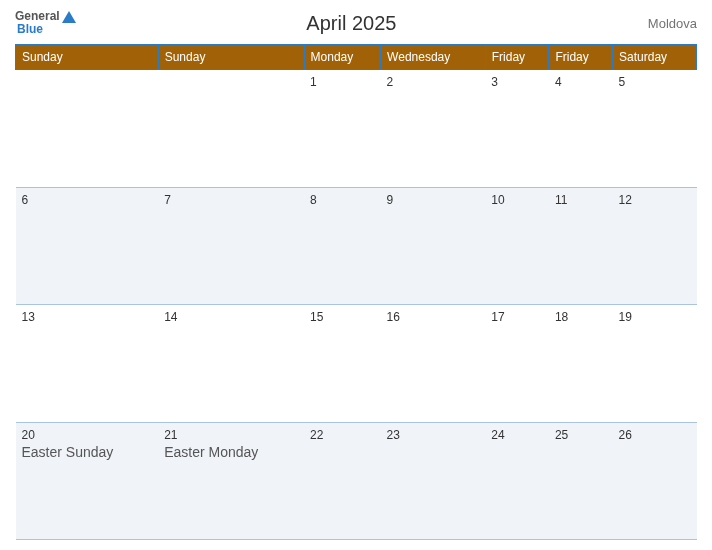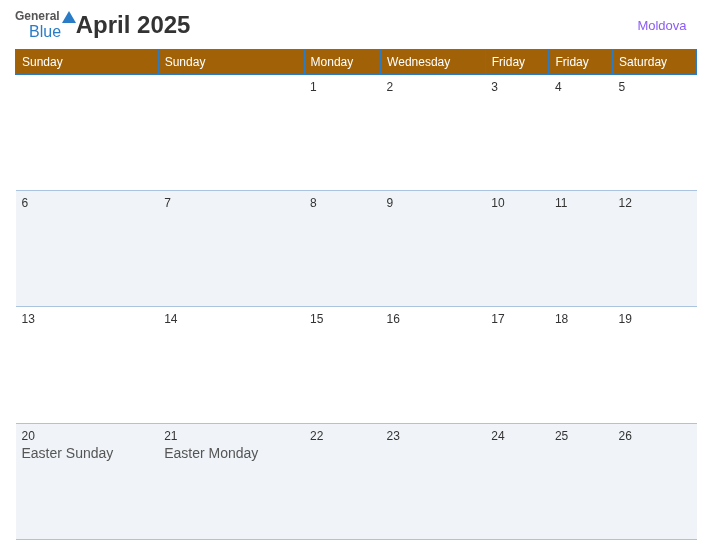--- a/index.html
+++ b/index.html
@@ -22,31 +22,31 @@
       align-items: center;
       justify-content: space-between;
       margin-bottom: 8px;
     }
     .logo {
       display: flex;
       align-items: center;
       gap: 2px;
     }
     .calendar-title {
-      font-size: 24px;
-      font-weight: bold;
+      font-size: 20px;
+      font-weight: normal;
       color: #333;
-      text-align: left;
+      text-align: center;
       flex: 1;
     }
     .country-label {
       font-size: 13px;
-      color: #8b5cf6;
+      color: #737373;
       min-width: 70px;
-      text-align: center;
+      text-align: right;
     }
     .calendar-table {
       width: 100%;
       border-collapse: collapse;
       flex: 1;
     }
     .calendar-table thead tr {
       background-color: #a16207;
       color: #fff;
     }
@@ -92,21 +92,21 @@
 <body>
 
 <div class="page">
   <div class="header">
     <div class="logo">
     <div style="display:flex;flex-direction:column;line-height:1.1;">
       <div style="display:flex;align-items:center;">
         <span style="font-size:12px;font-weight:bold;color:#555;">General</span>
         <div style="width:0;height:0;border-left:7px solid transparent;border-right:7px solid transparent;border-bottom:12px solid #2a7cc7;margin-left:2px;"></div>
       </div>
-      <span style="font-size:16px;font-weight:normal;color:#2a7cc7;margin-left:14px;">Blue</span>
+      <span style="font-size:12px;font-weight:bold;color:#2a7cc7;margin-left:2px;">Blue</span>
     </div>
   </div>
     <div class="calendar-title">April 2025</div>
     <div class="country-label">Moldova</div>
   </div>
 
   <table class="calendar-table">
     <thead>
       <tr>
         <th>Sunday</th>

